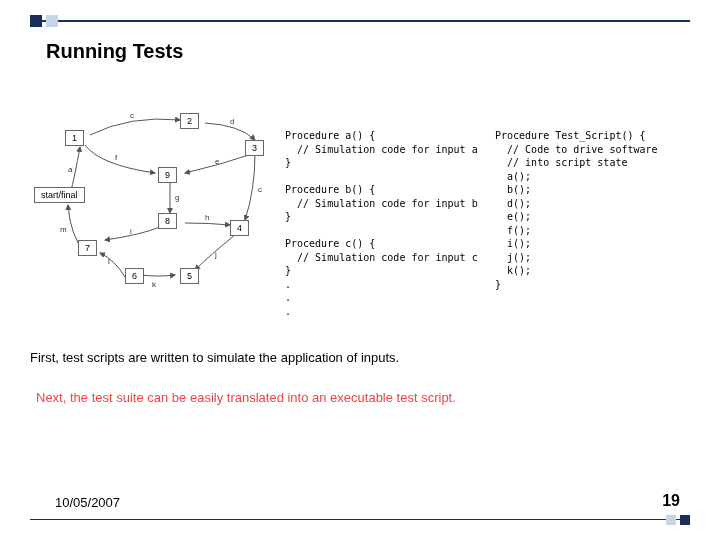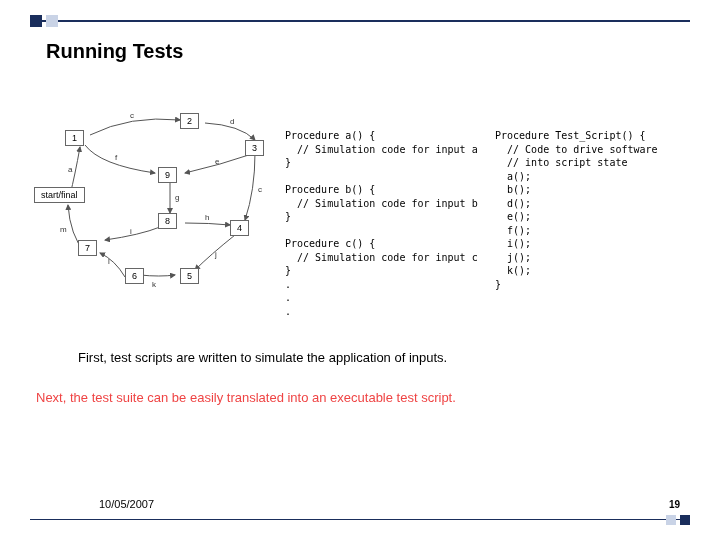--- a/index.html
+++ b/index.html
@@ -63,41 +63,39 @@
     padding: 2px 6px;
     font-size: 9px;
     text-align: center;
   }
   .para1 {
     position: absolute;
     top: 350px;
     left: 30px;
     font-size: 13px;
     color: #000;
-    margin-left: 48px;
   }
   .para2 {
     position: absolute;
     top: 390px;
     left: 36px;
     font-size: 13px;
     color: #ef4444;
   }
   .footer-date {
     position: absolute;
     bottom: 30px;
     left: 55px;
-    font-size: 11px;
-    margin-left: 44px;
+    font-size: 13px;
   }
   .footer-page {
     position: absolute;
     bottom: 30px;
     right: 40px;
-    font-size: 10px;
+    font-size: 16px;
     font-weight: bold;
   }
   .bottom-rule {
     position: absolute;
     bottom: 20px;
     left: 30px;
     right: 30px;
     height: 1px;
     background: #1a2e5c;
   }

